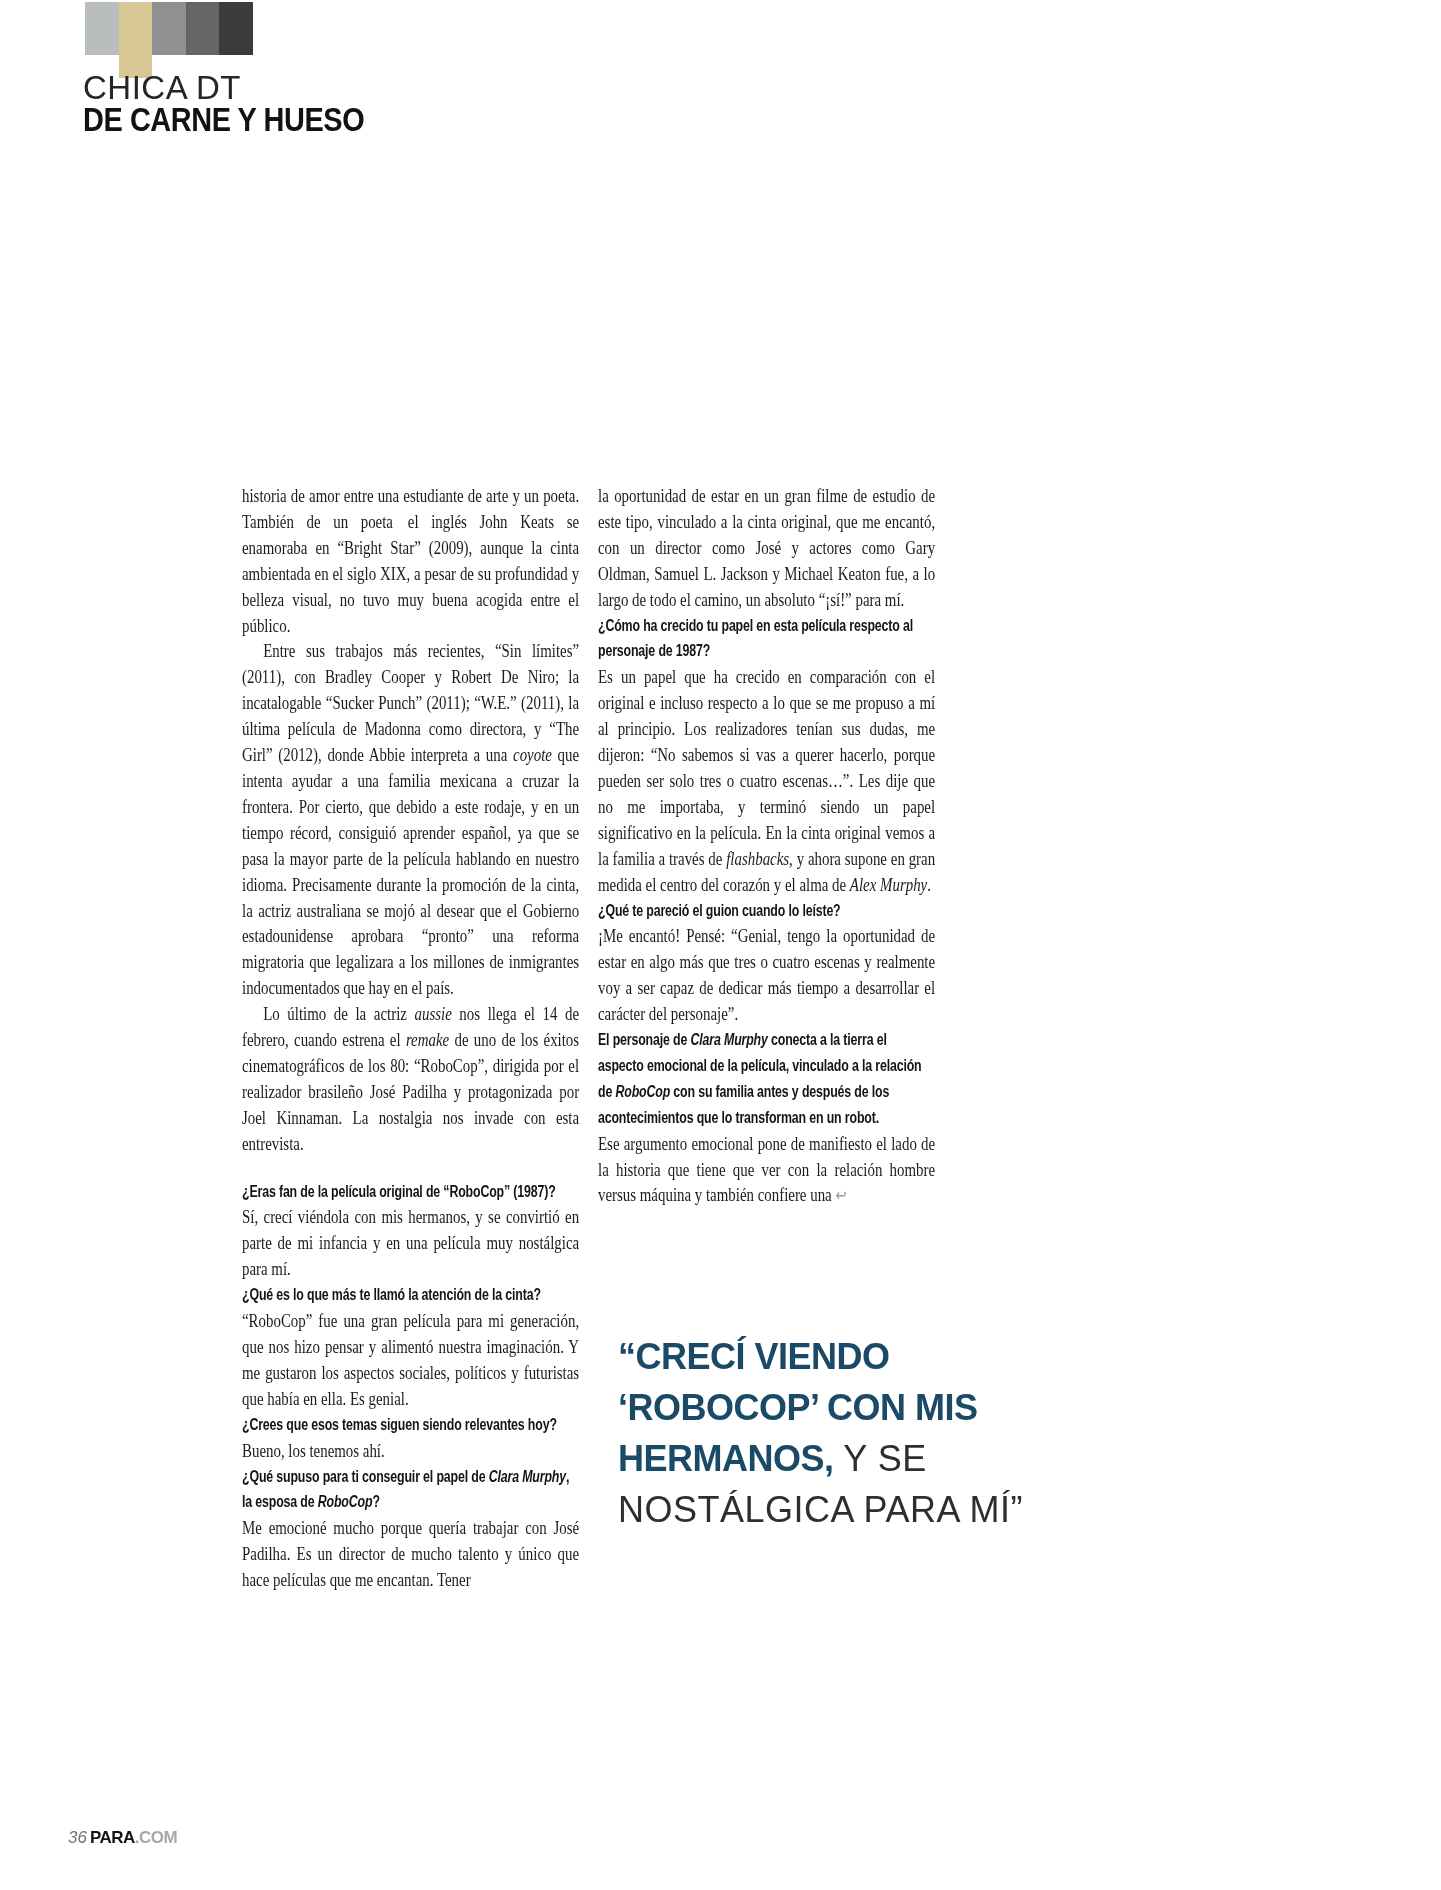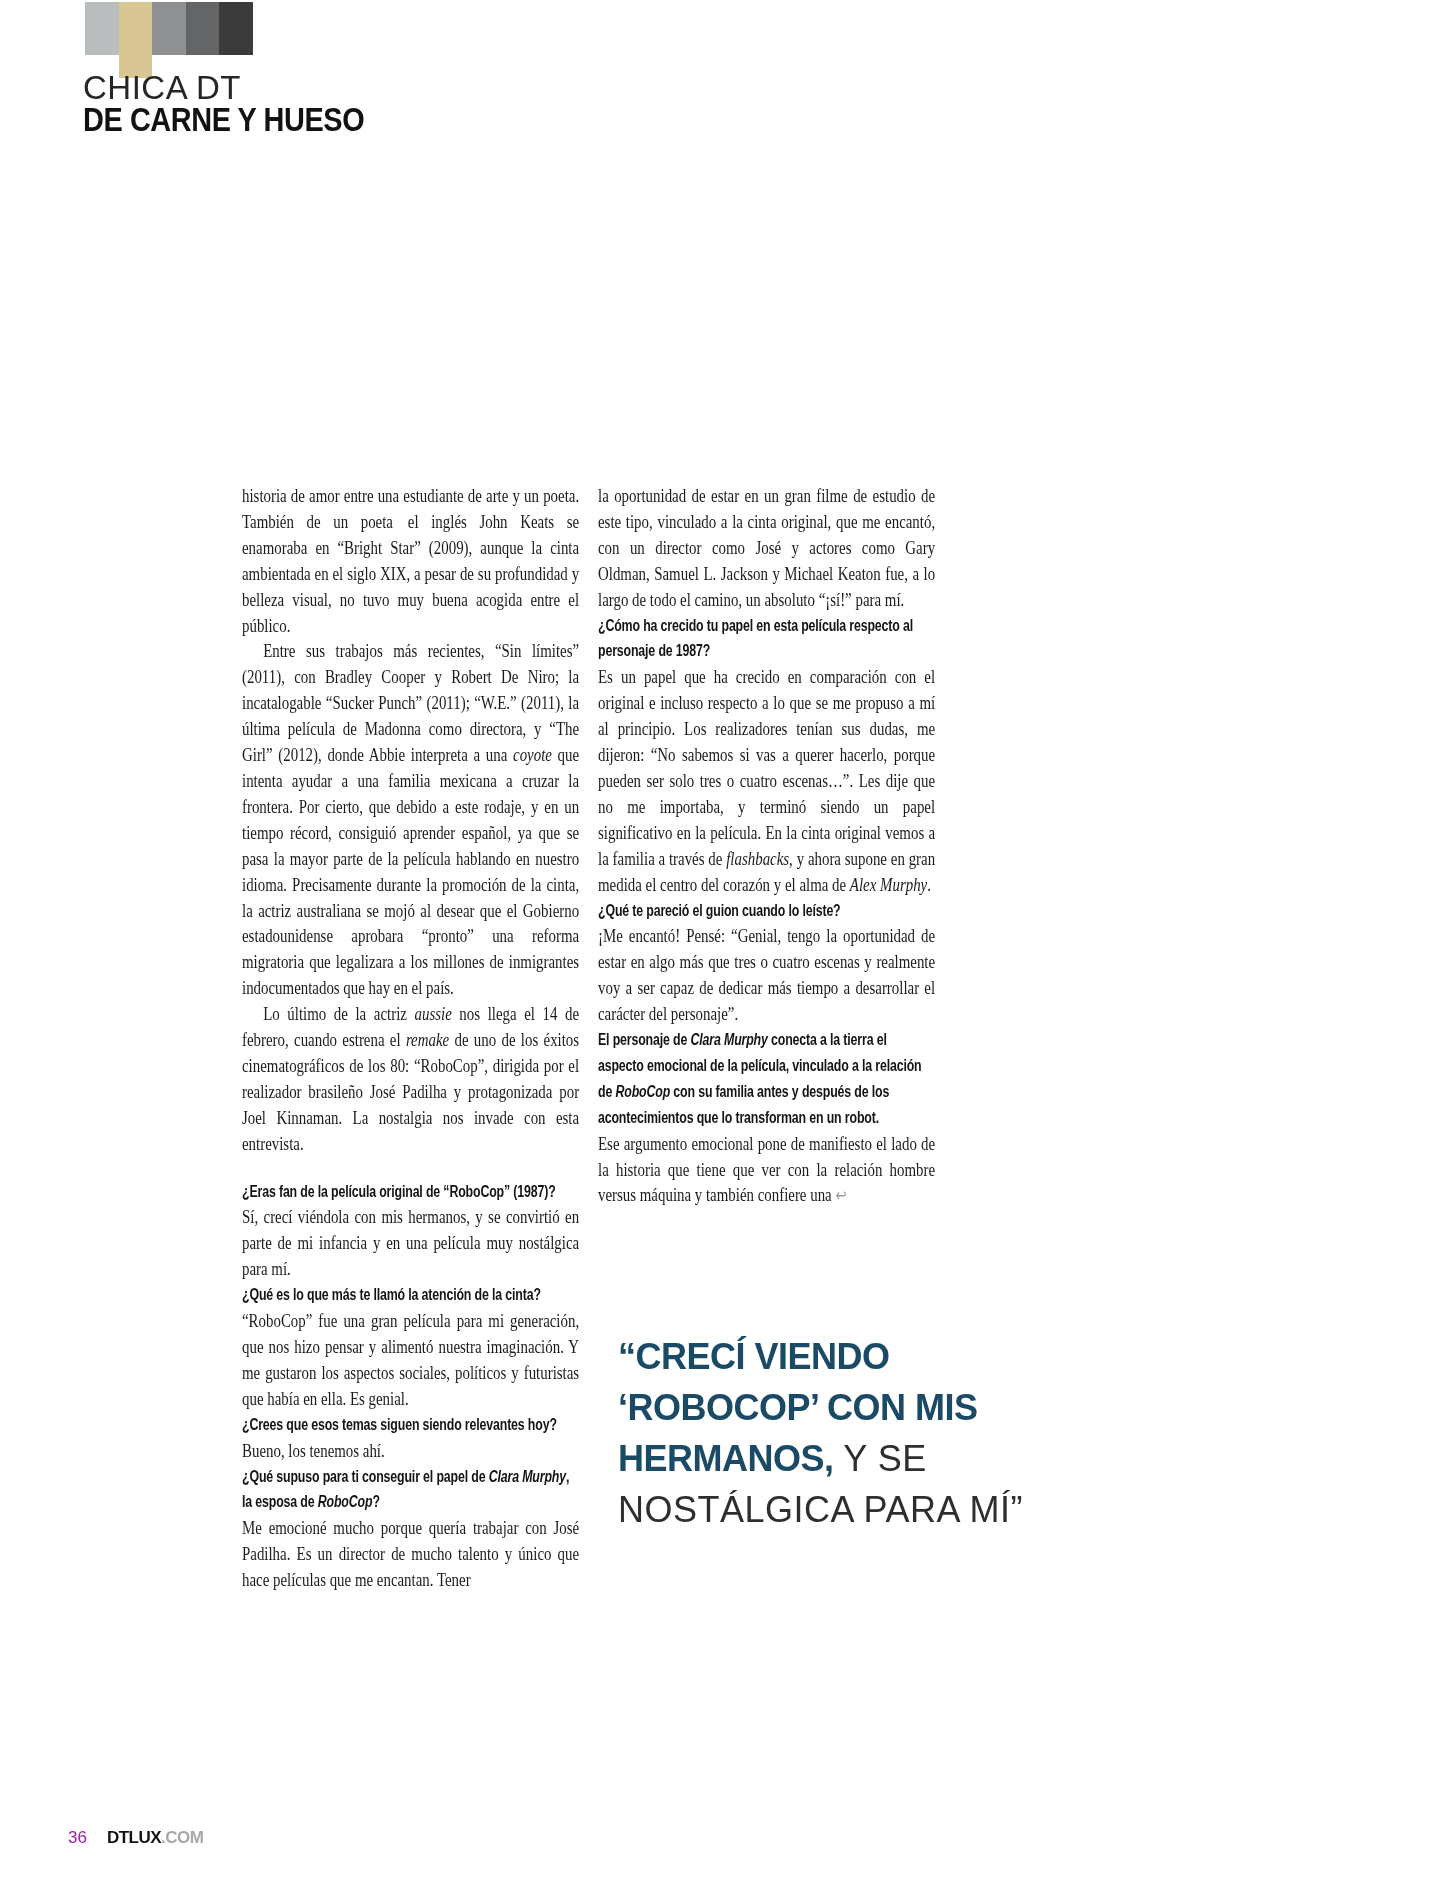--- a/index.html
+++ b/index.html
@@ -58,21 +58,21 @@
   }
   .ql { font-size: 36px; line-height: 51px; white-space: nowrap; }
   .qb { font-weight: bold; color: var(--accent, #1b4a67); }
   .qt { font-weight: normal; color: #2e2e2e; letter-spacing: 0.5px; }
 
   
   .footer {
     position: absolute; left: 68px; top: 1828px;
     font-family: "Liberation Sans", sans-serif; font-size: 17px; line-height: 20px;
   }
-  .pnum { color: #a21caf; margin-right: 20px; }
+  .pnum { color: #737373; margin-right: 3px; font-style: italic; }
   .brand { color: #141414; font-weight: bold; letter-spacing: -0.5px; }
   .suffix { color: #a8a8a8; font-weight: bold; letter-spacing: -0.5px; margin-top: 24px; }
 </style>
 </head>
 <body>
 
 <div class="page">
   <div class="logo">
       <div class="logo-block" style="background: rgb(185, 189, 189); height: 53px;"></div>
       <div class="logo-block" style="background: rgb(216, 199, 149); height: 76px;"></div>
@@ -108,15 +108,15 @@
     </div>
 
   <div class="pull-quote">
       <div class="ql"><span class="qb">“CRECÍ VIENDO</span></div>
       <div class="ql"><span class="qb">‘ROBOCOP’ CON MIS</span></div>
       <div class="ql"><span class="qb">HERMANOS,</span><span class="qt"> Y SE</span></div>
       <div class="ql"><span class="qt">NOSTÁLGICA PARA MÍ”</span></div>
     </div>
 
   <div class="footer">
-    <span class="pnum">36</span><span class="brand">DTLUX</span><span class="suffix">.COM</span>
+    <span class="pnum">36</span><span class="brand">PARA</span><span class="suffix">.COM</span>
   </div>
 </div>
 
 </body></html>

